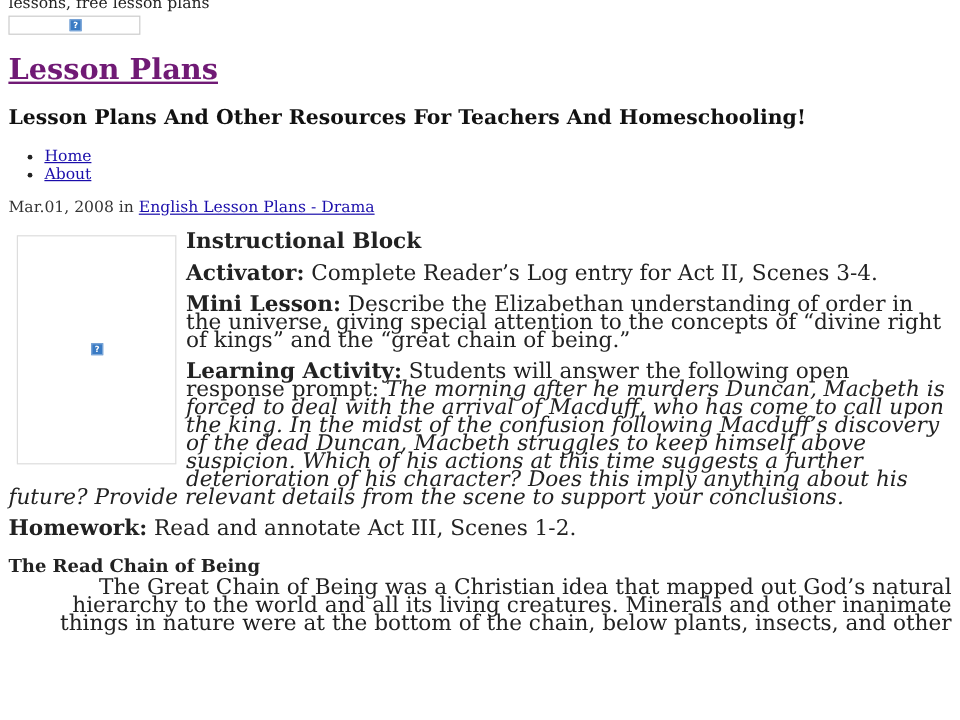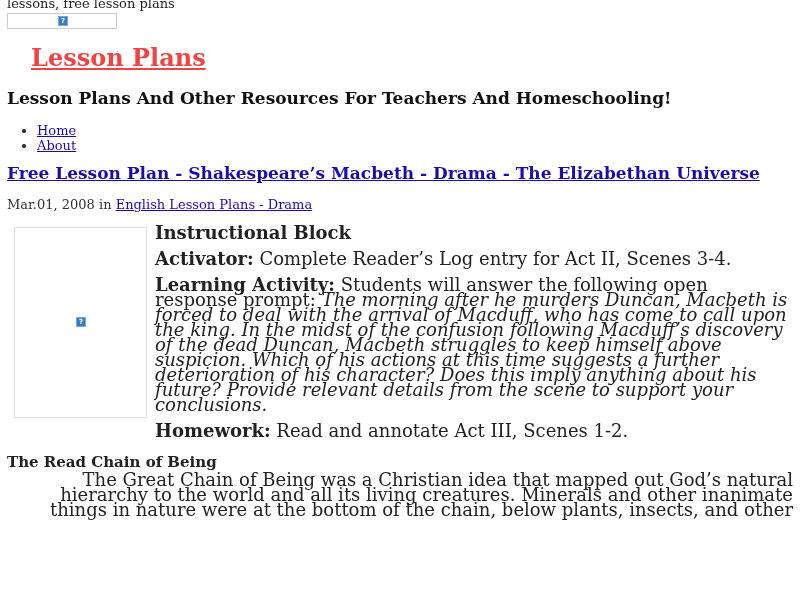--- a/index.html
+++ b/index.html
@@ -58,23 +58,22 @@
       left: 50px;
       top: 2px;
     }
     .site-title {
       font-size: 24px;
       font-weight: bold;
       margin: 14px 0 0 0;
       line-height: 30px;
     }
     .site-title a {
-      color: #ef4444;
+      color: #701a75;
       text-decoration: underline;
-      margin-left: 24px;
     }
     .site-tagline {
       font-size: 17px;
       font-weight: bold;
       margin: 14px 0 0 0;
       line-height: 22px;
       color: #111;
     }
     .nav {
       margin: 14px 0 0 0;
@@ -164,35 +163,33 @@
 
   <ul class="nav">
     <li>
       <a href="#">Home</a>
     </li>
     <li>
       <a href="#">About</a>
     </li>
   </ul>
 
-  <h2 class="post-title">
-    <a href="#">Free Lesson Plan - Shakespeare’s Macbeth - Drama - The Elizabethan Universe</a>
-  </h2>
 
   <p class="post-meta"><span>Mar.01, 2008</span><span> in </span><a href="#">English Lesson Plans - Drama</a></p>
 
   <div class="post-body">
     <div class="float-img">
       <span class="broken-img">?</span>
     </div>
 
     <p class="first"><strong>Instructional Block</strong></p>
 
     <p><strong>Activator:</strong><span> Complete Reader’s Log entry for Act II, Scenes 3-4.</span></p>
 
+    <p><strong>Mini Lesson:</strong><span> Describe the Elizabethan understanding of order in the universe, giving special attention to the concepts of “divine right of kings” and the “great chain of being.”</span></p>
 
     <p><strong>Learning Activity:</strong><span> Students will answer the following open response prompt: </span><em>The morning after he murders Duncan, Macbeth is forced to deal with the arrival of Macduff, who has come to call upon the king. In the midst of the confusion following Macduff’s discovery of the dead Duncan, Macbeth struggles to keep himself above suspicion. Which of his actions at this time suggests a further deterioration of his character? Does this imply anything about his future? Provide relevant details from the scene to support your conclusions.</em></p>
 
 
     <p><strong>Homework:</strong><span> Read and annotate Act III, Scenes 1-2.</span></p>
 
     <h3 class="section-heading">The Read Chain of Being</h3>
 
     <p class="section-text">The Great Chain of Being was a Christian idea that mapped out God’s natural hierarchy to the world and all its living creatures. Minerals and other inanimate things in nature were at the bottom of the chain, below plants, insects, and other</p>
   </div>

